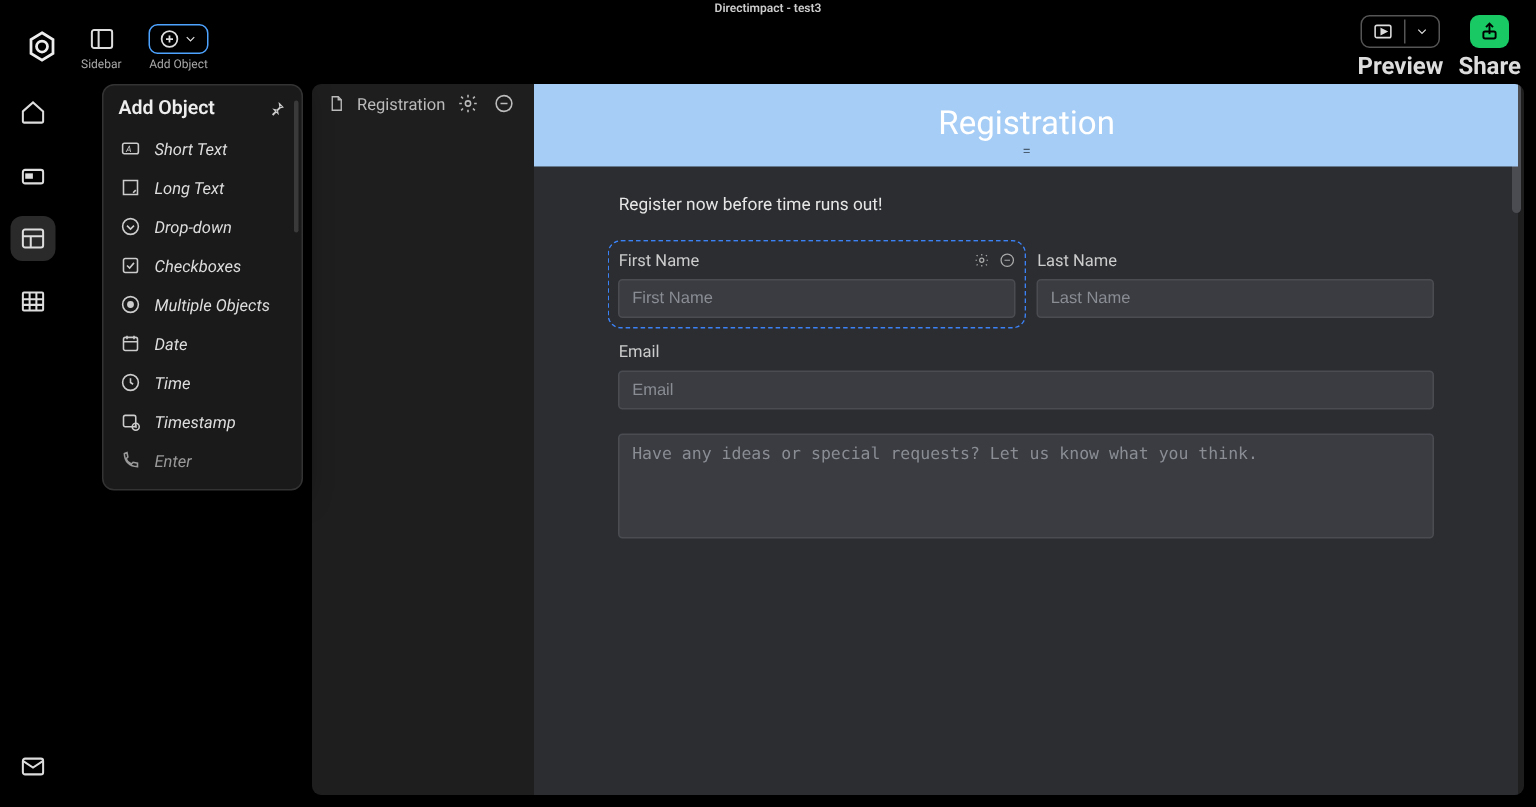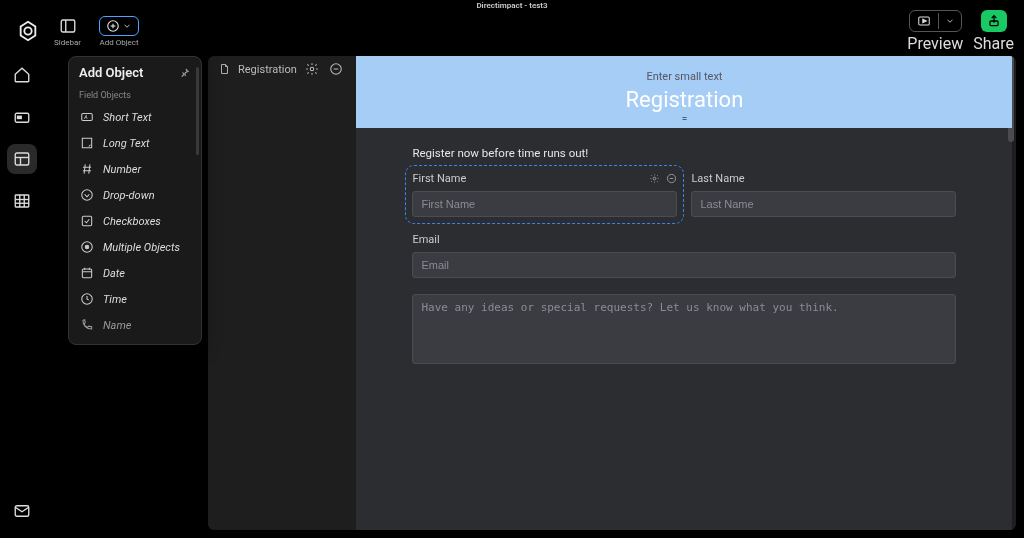--- a/index.html
+++ b/index.html
@@ -12,21 +12,21 @@
   
   .top-header { display: flex; align-items: center; height: 38px; background: #000; padding: 0 10px 0 6px; }
   .logo-zone { width: 44px; display: flex; justify-content: center; align-items: center; }
   .logo { width: 22px; height: 22px; }
   .header-btn-group { display: flex; gap: 10px; }
   .header-btn { display: flex; flex-direction: column; align-items: center; gap: 2px; padding: 0 4px; cursor: pointer; }
   .header-btn .icon-wrap { height: 20px; display: flex; align-items: center; justify-content: center; color: #ddd; }
   .header-btn .icon-wrap.active { border: 1px solid #4da3ff; border-radius: 6px; padding: 2px 6px; }
   .header-btn .sub { font-size: 8px; color: #aaa; }
   .header-spacer { flex: 1; }
-  .header-right { display: flex; align-items: center; gap: 10px; }
+  .header-right { display: flex; align-items: center; gap: 10px; font-weight: bold; }
   .preview-group { display: flex; flex-direction: column; align-items: center; gap: 2px; }
   .preview-split { display: flex; align-items: center; border: 1px solid #555; border-radius: 6px; overflow: hidden; }
   .preview-split .pv-left, .preview-split .pv-right { padding: 3px 6px; display: flex; align-items: center; }
   .preview-split .pv-right { border-left: 1px solid #555; }
   .share-btn { display: flex; flex-direction: column; align-items: center; gap: 2px; }
   .share-btn .share-box { background: #18c964; border-radius: 6px; padding: 4px 6px; display: flex; align-items: center; justify-content: center; }
 
   
   .body { display: flex; flex: 1; min-height: 0; }
 
@@ -58,21 +58,21 @@
   .canvas-top .center-pager .total { color: #777; }
   .canvas-top .right-tools { margin-left: auto; display: flex; gap: 10px; align-items:center; }
   .canvas-body { flex: 1; overflow: hidden; position: relative; display:flex; justify-content:center; }
   .page { width: 100%; max-width: 656px; margin: 0 auto; height: 100%; display:flex; flex-direction:column; }
   .page-header { background: #a6cdf5; padding: 14px 0 8px 0; text-align: center; position: relative; }
   .page-header .small-label { color: #556; font-size: 11px; margin-bottom: 4px; }
   .page-header .title { color: #fff; font-size: 22px; }
   .page-header .handle { margin: 6px auto 0 auto; width: 20px; height: 2px; display:flex; justify-content:center; }
   .page-header .handle::before { content:"="; color:#4a5d70; font-size:10px; line-height:2px; }
   .page-form { flex:1; background:#2b2d31; padding: 18px 56px 18px 56px; overflow:auto; }
-  .form-intro { font-size: 11.5px; color:#e6e6e6; margin-bottom: 12px; }
+  .form-intro { font-size: 11.5px; color:#e6e6e6; margin-bottom: 24px; }
   .row { display:flex; gap: 14px; margin-bottom: 16px; }
   .field { flex:1; display:flex; flex-direction:column; gap:6px; position:relative; }
   .field-label { font-size: 11px; color:#ccc; display:flex; align-items:center; justify-content:space-between; }
   .field-label .lbl-tools { display:flex; gap:6px; color:#aaa; }
   .input, .textarea { background:#3a3c41; border:1px solid #4a4c52; border-radius:3px; padding:6px 8px; font-size:11px; color:#ddd; }
   .input::placeholder, .textarea::placeholder { color:#8a8d94; }
   .textarea { height: 70px; resize:none; }
   .field.selected { outline:1px dashed #3b82f6; outline-offset:6px; border-radius:2px; padding:0; }
   .submit-row { display:flex; justify-content:flex-end; margin-top: 28px; }
   .submit-btn { background:#8fc3f4; color:#0a0a0a; font-weight:600; font-size:12px; border:none; border-radius:4px; padding:10px 36px; cursor:pointer; }
@@ -199,50 +199,38 @@
       <div class="add-object-panel">
         <div class="panel-scroll-indicator"></div>
         <div class="panel-head">
           <h3>Add Object</h3>
           <span>
             <svg viewBox="0 0 24 24" width="12" height="12" fill="none" stroke="#ccc" stroke-width="1.8">
                 <path d="M15 3l6 6-4 1-5 5 1 5-3-3-5 5-1-1 5-5-3-3 5 1 5-5z" transform="scale(0.8) translate(3 2)"></path>
               </svg>
           </span>
         </div>
-        <div class="panel-section">Field Objects</div>
         <div class="panel-list">
           <div class="panel-item">
             <span class="pi-icon">
                 <svg viewBox="0 0 24 24" width="14" height="14" fill="none" stroke="#ccc" stroke-width="1.8">
                   <rect x="3" y="6" width="18" height="12" rx="2"></rect>
                   <text x="7" y="16" font-size="10" fill="#ccc" stroke="none">A</text>
                 </svg>
               </span>
             <span>Short Text</span>
           </div>
           <div class="panel-item">
             <span class="pi-icon">
                 <svg viewBox="0 0 24 24" width="14" height="14" fill="none" stroke="#ccc" stroke-width="1.8">
                   <path d="M4 4h16v16H4z"></path>
                   <path d="M15 18l3-3"></path>
                 </svg>
               </span>
             <span>Long Text</span>
-          </div>
-          <div class="panel-item">
-            <span class="pi-icon">
-                <svg viewBox="0 0 24 24" width="14" height="14" fill="none" stroke="#ccc" stroke-width="1.8">
-                  <line x1="5" y1="9" x2="19" y2="9"></line>
-                  <line x1="5" y1="15" x2="19" y2="15"></line>
-                  <line x1="9" y1="4" x2="7" y2="20"></line>
-                  <line x1="17" y1="4" x2="15" y2="20"></line>
-                </svg>
-              </span>
-            <span>Number</span>
           </div>
           <div class="panel-item">
             <span class="pi-icon">
                 <svg viewBox="0 0 24 24" width="14" height="14" fill="none" stroke="#ccc" stroke-width="1.8">
                   <circle cx="12" cy="12" r="9"></circle>
                   <polyline points="8 11 12 15 16 11"></polyline>
                 </svg>
               </span>
             <span>Drop-down</span>
           </div>
@@ -277,27 +265,37 @@
           </div>
           <div class="panel-item">
             <span class="pi-icon">
                 <svg viewBox="0 0 24 24" width="14" height="14" fill="none" stroke="#ccc" stroke-width="1.8">
                   <circle cx="12" cy="12" r="9"></circle>
                   <polyline points="12 7 12 12 15 14"></polyline>
                 </svg>
               </span>
             <span>Time</span>
           </div>
+          <div class="panel-item">
+            <span class="pi-icon">
+                <svg viewBox="0 0 24 24" width="14" height="14" fill="none" stroke="#ccc" stroke-width="1.8">
+                  <rect x="4" y="5" width="14" height="13" rx="2"></rect>
+                  <circle cx="18" cy="18" r="4"></circle>
+                  <polyline points="18 16 18 18 19 19"></polyline>
+                </svg>
+              </span>
+            <span>Timestamp</span>
+          </div>
           <div class="panel-item last-cut">
             <span class="pi-icon">
                 <svg viewBox="0 0 24 24" width="14" height="14" fill="none" stroke="#999" stroke-width="1.8">
                   <path d="M5 4c0 9 6 15 15 15l0-4-5-1-2 2c-3-1-5-3-6-6l2-2-1-5z"></path>
                 </svg>
               </span>
-            <span>Name</span>
+            <span>Enter</span>
           </div>
         </div>
       </div>
 
       <div class="canvas-wrap">
         <div class="canvas-top">
           <span class="file-icon">
             <svg viewBox="0 0 24 24" width="12" height="14" fill="none" stroke="#bbb" stroke-width="1.8">
                 <path d="M7 3h8l4 4v14H7z"></path>
                 <polyline points="15 3 15 7 19 7"></polyline>
@@ -329,21 +327,20 @@
             </span>
           </div>
         </div>
 
         <div class="canvas-body">
           <div class="canvas-scroll-indicator">
               <div class="thumb"></div>
             </div>
           <div class="page">
             <div class="page-header">
-              <div class="small-label">Enter small text</div>
               <div class="title">Registration</div>
               <div class="handle"></div>
             </div>
             <div class="page-form">
               <div class="form-intro">Register now before time runs out!</div>
 
               <div class="row">
                 <div class="field selected">
                   <div class="field-label">
                     <span>First Name</span>

